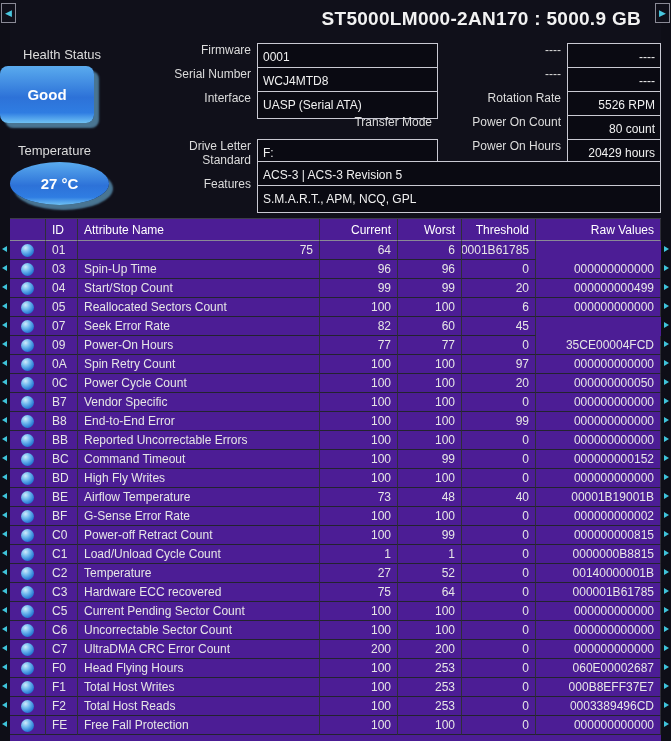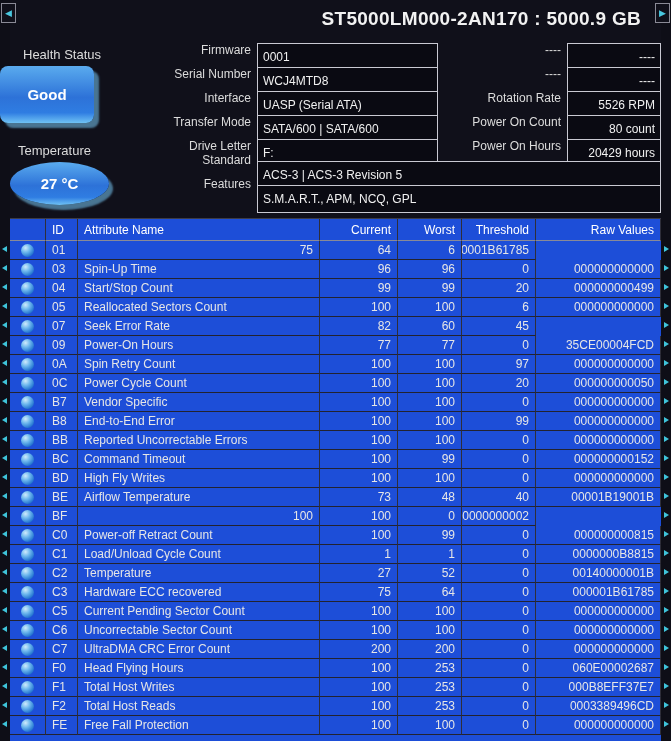--- a/index.html
+++ b/index.html
@@ -70,21 +70,21 @@
     font-size:12px; color:#f0f0f0;
     display:flex; align-items:center; padding:13px 5px; white-space:nowrap;
   }
   .fbox-l { width:181px; }
   .fbox-r { width:94px; justify-content:flex-end; }
   .fbox-w { width:404px;margin-top:8px; }
 
   
   #table {
     position:absolute; left:10px; top:218px; width:651px; bottom:0;
-    background:#1d4ed8; border-top:1px solid #3c3c48;
+    background:#4c1d95; border-top:1px solid #3c3c48;
   }
   #thead, .trow {
     display:grid;
     grid-template-columns:36px 32px 242px 78px 64px 74px 1fr;
   }
   #thead { height:22px; }
   .trow  { height:19px; }
   .hcell {
     border-right:1px solid #2e2e3a; border-bottom:1px solid #8a8a96;
     display:flex; align-items:center; padding:0 6px;
@@ -184,21 +184,20 @@
     <div class="frow">
       <div class="flabel">Serial Number</div>
       <div class="fbox fbox-l">WCJ4MTD8</div>
     </div>
     <div class="frow">
       <div class="flabel">Interface</div>
       <div class="fbox fbox-l">UASP (Serial ATA)</div>
     </div>
     <div class="frow">
       <div class="flabel">Transfer Mode</div>
-      <div class="fbox fbox-l">SATA/600 | SATA/600</div>
     </div>
     <div class="frow">
       <div class="flabel">Drive Letter</div>
       <div class="fbox fbox-l">F:</div>
     </div>
   </div>
 <div id="fields-right">
     <div class="frow">
       <div class="flabel">----</div>
       <div class="fbox fbox-r">----</div>
@@ -392,20 +391,21 @@
         <div class="tcell c-num">73</div>
         <div class="tcell c-num">48</div>
         <div class="tcell c-num">40</div>
         <div class="tcell c-raw">00001B19001B</div>
       </div>
       <div class="trow">
         <div class="tcell c-ind">
           <div class="ball"></div>
         </div>
         <div class="tcell c-id">BF</div>
+        <div class="tcell c-name">G-Sense Error Rate</div>
         <div class="tcell c-num">100</div>
         <div class="tcell c-num">100</div>
         <div class="tcell c-num">0</div>
         <div class="tcell c-raw">000000000002</div>
       </div>
       <div class="trow">
         <div class="tcell c-ind">
           <div class="ball"></div>
         </div>
         <div class="tcell c-id">C0</div>

